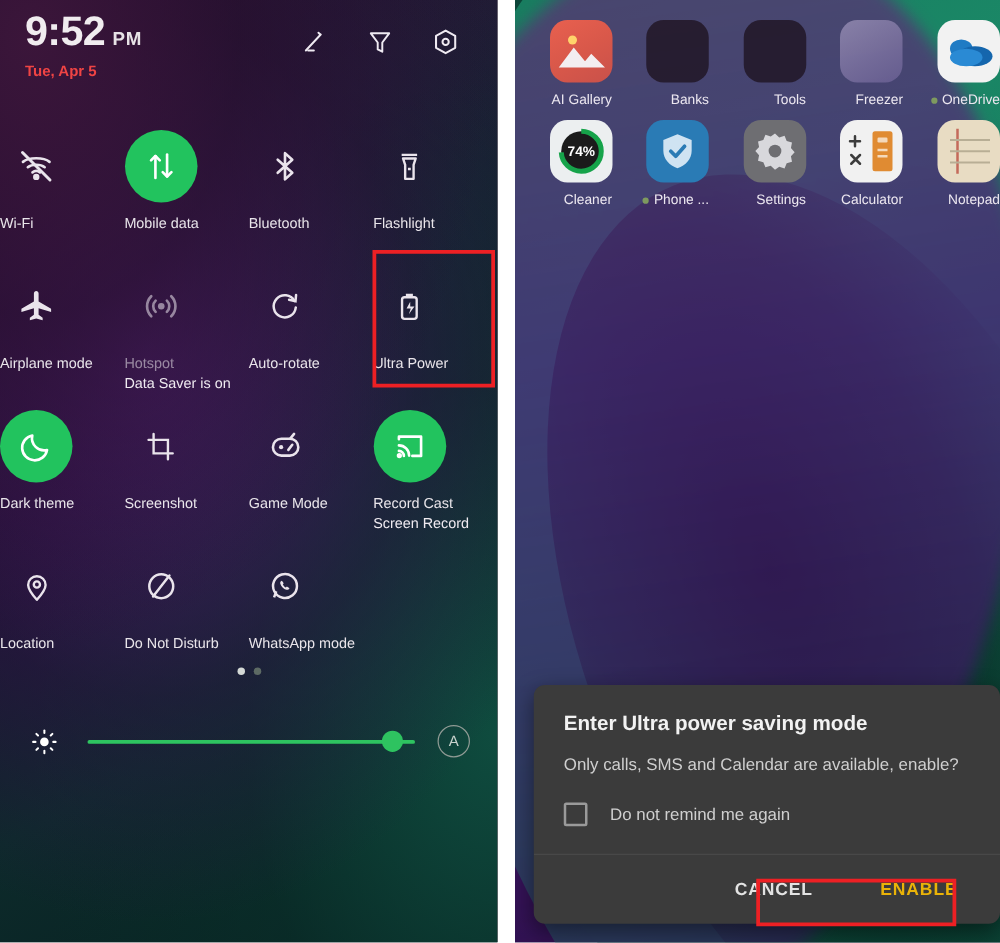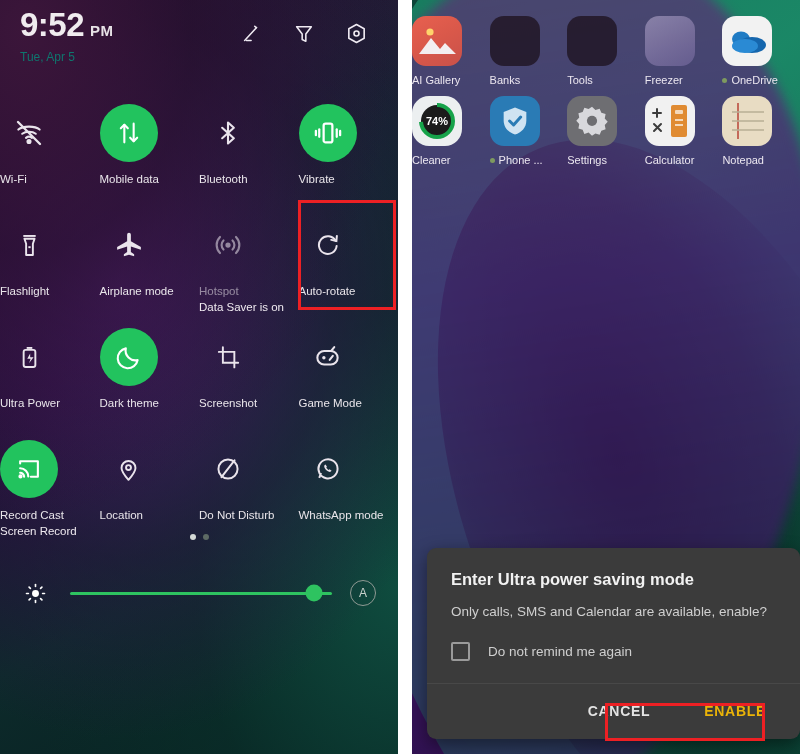--- a/index.html
+++ b/index.html
@@ -25,21 +25,21 @@
       radial-gradient(130% 80% at 88% 30%,  rgba(10,52,45,.75) 0%, rgba(0,0,0,0) 64%),
       linear-gradient(152deg, #291035 0%, #2a1138 22%, #1d1030 42%, #0d2a2b 70%, #06201f 100%);
   }
   .left-content { position: relative; z-index: 2; width: 100%; height: 100%; }
 
   
   .qs-header { position: absolute; left: 20px; top: 8px; right: 18px; height: 72px; }
   .clock-row { display: flex; align-items: baseline; }
   .clock-time { font-size: 33px; font-weight: 700; color: #f0ecef; letter-spacing: -0.5px; line-height: 1; }
   .clock-ampm { font-size: 15px; font-weight: 700; color: #e7e2e6; margin-left: 6px; letter-spacing: .5px; }
-  .clock-date { margin-top: 9px; font-size: 12px; color: #0f766e; }
+  .clock-date { margin-top: 9px; font-size: 12px; color: #ef4444; font-weight: bold; }
   .header-icons { position: absolute; right: 12px; top: 14px; display: flex; gap: 30px; align-items: center; }
   .header-icons svg { display: block; }
 
   
   .tile-grid {
     position: absolute; left: 0; top: 96px; width: 398px;
     display: grid; grid-template-columns: repeat(4, 1fr); row-gap: 0;
   }
   .tile { height: 112px; display: flex; flex-direction: column; align-items: flex-start; padding-top: 8px; position: relative; }
   .tile-icon-wrap { width: 58px; height: 58px; display: flex; align-items: center; justify-content: center; border-radius: 50%; }
@@ -99,31 +99,31 @@
     border-radius: 48% 52% 50% 50% / 52% 48% 52% 48%;
     transform: rotate(12deg);
     background: linear-gradient(160deg, rgba(120,36,120,.55) 0%, rgba(78,26,120,.7) 40%, rgba(52,18,88,.5) 100%);
     filter: blur(6px);
   }
 
   .app-grid {
     position: absolute; left: 0; top: 10px; width: 388px; z-index: 3;
     display: grid; grid-template-columns: repeat(5, 1fr); row-gap: 4px;
   }
-  .app { display: flex; flex-direction: column; align-items: flex-start; padding-top: 6px; }
+  .app { display: flex; flex-direction: column; align-items: flex-end; padding-top: 6px; }
   .app-icon { width: 50px; height: 50px; border-radius: 14px; overflow: hidden; position: relative; display: flex; align-items: center; justify-content: center; }
   .app-label { margin-top: 8px; font-size: 11px; color: #ece7f0; text-align: center; white-space: nowrap; display: flex; align-items: center; gap: 4px; }
   .notif-dot { width: 5px; height: 5px; border-radius: 50%; background: #7e9a5f; display: inline-block; }
 
   .ic-gallery { background: linear-gradient(150deg, #e8604f 0%, #d9584a 50%, #c9514a 100%); }
   .ic-folder { background: rgba(34,24,40,.88); display: grid; grid-template-columns: 1fr 1fr; grid-template-rows: 1fr 1fr; gap: 3px; padding: 5px; }
   .ic-folder > i { border-radius: 6px; display: block; }
   .ic-freezer { background: linear-gradient(150deg, rgba(215,200,235,.45) 0%, rgba(180,160,210,.40) 60%, rgba(150,130,190,.38) 100%); }
   .ic-onedrive { background: #f2f2f2; }
-  .ic-cleaner { background: #eceff0; border-radius: 17px; }
+  .ic-cleaner { background: #eceff0; }
   .ic-phone { background: #2a7bb5; }
   .ic-settings { background: #6e6e72; }
   .ic-calc { background: #f1f1f1; display: flex; }
   .ic-notepad { background: #e8dcc3; }
 
   
   .dialog {
     position: absolute; left: 15px; top: 548px; width: 373px;
     background: #3b3b3b; border-radius: 9px; z-index: 6; overflow: hidden;
     box-shadow: 0 6px 18px rgba(0,0,0,.45);
@@ -206,32 +206,20 @@
 
         <div class="tile">
           <div class="tile-icon-wrap">
             <svg width="28" height="28" viewBox="0 0 24 24" fill="none" stroke="#eae4ec" stroke-width="1.8" stroke-linecap="round" stroke-linejoin="round">
               <path d="M7 7.5 L17 16.5 L12 21 V3 L17 7.5 L7 16.5"></path>
             </svg>
           </div>
           <div class="tile-label">Bluetooth</div>
         </div>
 
-        <div class="tile">
-          <div class="tile-icon-wrap on">
-            <svg width="30" height="30" viewBox="0 0 24 24" fill="none" stroke="#ffffff" stroke-width="1.8" stroke-linecap="round">
-              <rect x="8.5" y="4.5" width="7" height="15" rx="1.6"></rect>
-              <path d="M5 9 V15"></path>
-                <path d="M19 9 V15"></path>
-              <path d="M2.3 10.3 V13.7"></path>
-                <path d="M21.7 10.3 V13.7"></path>
-            </svg>
-          </div>
-          <div class="tile-label">Vibrate</div>
-        </div>
 
         <div class="tile">
           <div class="tile-icon-wrap">
             <svg width="27" height="27" viewBox="0 0 24 24" fill="none" stroke="#eae4ec" stroke-width="1.7" stroke-linejoin="round">
               <path d="M6.5 3.5 H17.5"></path>
               <path d="M7.5 6 H16.5 L15 10.5 V20.5 H9 V10.5 Z"></path>
               <path d="M11 13.5 H13"></path>
             </svg>
           </div>
           <div class="tile-label">Flashlight</div>

